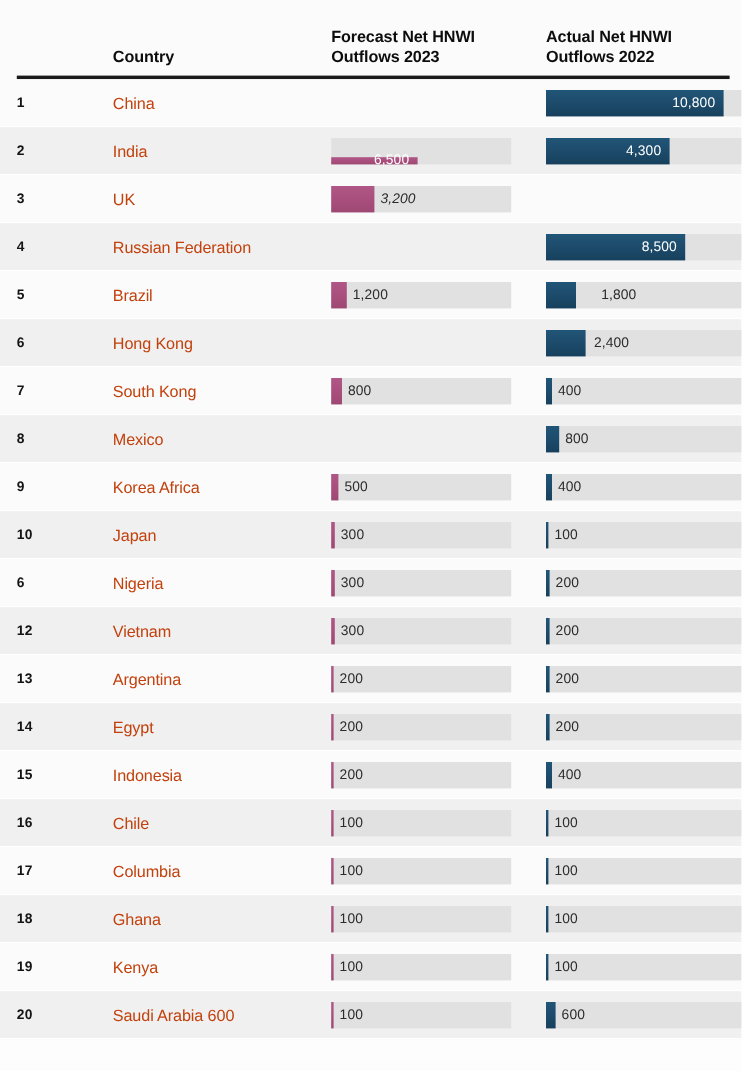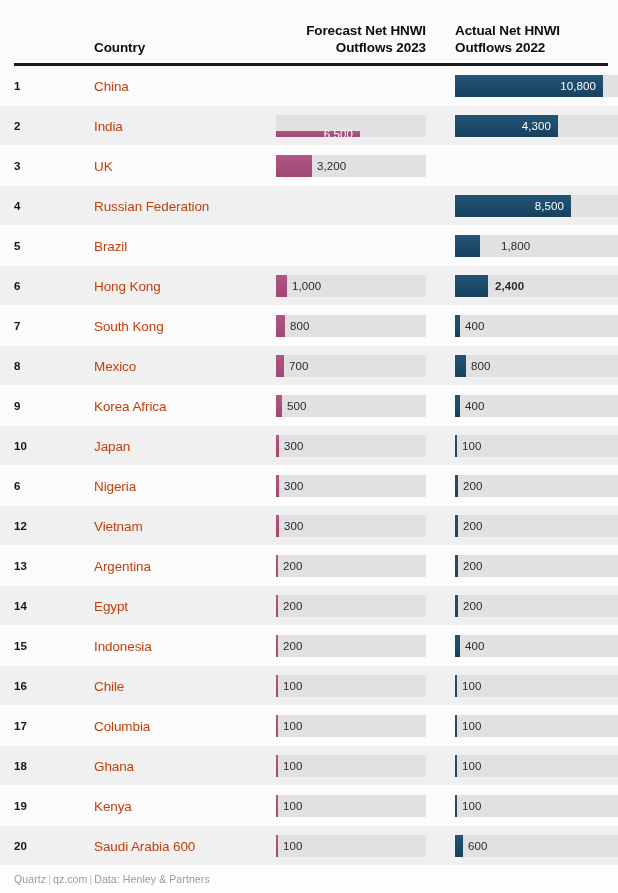--- a/index.html
+++ b/index.html
@@ -25,21 +25,21 @@
   .head-cell {
     position:absolute;
     bottom:10px;
     font-size:13.5px;
     font-weight:bold;
     color:#0d0d0d;
     line-height:17px;
     letter-spacing:-0.1px;
   }
   .head-country { left:94px; }
-  .head-forecast { left:276px; width:150px;text-align:right; }
+  .head-forecast { left:276px; width:150px; }
   .head-actual { left:455px; width:150px; }
   .head-rule {
     position:absolute;
     left:14px; right:10px; bottom:0;
     height:3px;
     background:#1a1a1a;
   }
 
   
   .rows { position:relative; }
@@ -146,86 +146,82 @@
         <div class="track actual">
           <div class="bar blue" style="width: 148px;">
             <div class="bar-label inside">10,800</div>
           </div>
         </div>
       </div>
       <div class="row even">
         <div class="rank">2</div>
         <div class="country">India</div>
         <div class="track forecast">
-          <div class="bar pink" style="width: 84px; margin-top: 16px;">
+          <div class="bar pink" style="width: 72px; margin-top: 16px;">
             <div class="bar-label inside">6,500</div>
           </div>
         </div>
         <div class="track actual">
           <div class="bar blue" style="width: 103px;">
             <div class="bar-label inside">4,300</div>
           </div>
         </div>
       </div>
       <div class="row odd">
         <div class="rank">3</div>
         <div class="country">UK</div>
         <div class="track forecast">
-          <div class="bar-label outside" style="left: 41px;">3,200</div>
+          <div class="bar-label outside" style="left: 41px; font-style: italic;">3,200</div>
           <div class="bar pink" style="width: 36px;"></div>
         </div>
       </div>
       <div class="row even">
         <div class="rank">4</div>
         <div class="country">Russian Federation</div>
         <div class="track actual">
           <div class="bar blue" style="width: 116px;">
             <div class="bar-label inside">8,500</div>
           </div>
         </div>
       </div>
       <div class="row odd">
         <div class="rank">5</div>
         <div class="country">Brazil</div>
+        <div class="track forecast">
+          <div class="bar-label outside" style="left: 18px;">1,200</div>
+          <div class="bar pink" style="width: 13px;"></div>
+        </div>
         <div class="track actual">
           <div class="bar-label outside" style="left: 46px;">1,800</div>
           <div class="bar blue" style="width: 25px;"></div>
         </div>
       </div>
       <div class="row even">
         <div class="rank">6</div>
         <div class="country">Hong Kong</div>
-        <div class="track forecast">
-          <div class="bar-label outside" style="left: 16px;">1,000</div>
-          <div class="bar pink" style="width: 11px;"></div>
-        </div>
-        <div class="track actual">
-          <div class="bar-label outside" style="left: 40px; font-weight: bold;">2,400</div>
+        <div class="track actual">
+          <div class="bar-label outside" style="left: 40px;">2,400</div>
           <div class="bar blue" style="width: 33px;"></div>
         </div>
       </div>
       <div class="row odd">
         <div class="rank">7</div>
         <div class="country">South Kong</div>
         <div class="track forecast">
           <div class="bar-label outside" style="left: 14px;">800</div>
           <div class="bar pink" style="width: 9px;"></div>
         </div>
         <div class="track actual">
           <div class="bar-label outside" style="left: 10px;">400</div>
           <div class="bar blue" style="width: 5px;"></div>
         </div>
       </div>
       <div class="row even">
         <div class="rank">8</div>
         <div class="country">Mexico</div>
-        <div class="track forecast">
-          <div class="bar-label outside" style="left: 13px;">700</div>
-          <div class="bar pink" style="width: 8px;"></div>
-        </div>
         <div class="track actual">
           <div class="bar-label outside" style="left: 16px;">800</div>
           <div class="bar blue" style="width: 11px;"></div>
         </div>
       </div>
       <div class="row odd">
         <div class="rank">9</div>
         <div class="country">Korea Africa</div>
         <div class="track forecast">
           <div class="bar-label outside" style="left: 11px;">500</div>
@@ -363,17 +359,14 @@
           <div class="bar-label outside" style="left: 7px;">100</div>
           <div class="bar pink" style="width: 2px;"></div>
         </div>
         <div class="track actual">
           <div class="bar-label outside" style="left: 13px;">600</div>
           <div class="bar blue" style="width: 8px;"></div>
         </div>
       </div>
     </div>
 
-  <div class="footer">
-    <span>Quartz</span><span class="sep">|</span><span>qz.com</span><span class="sep">|</span><span>Data: Henley &amp; Partners</span>
-  </div>
 
 </div>
 
 </body></html>

